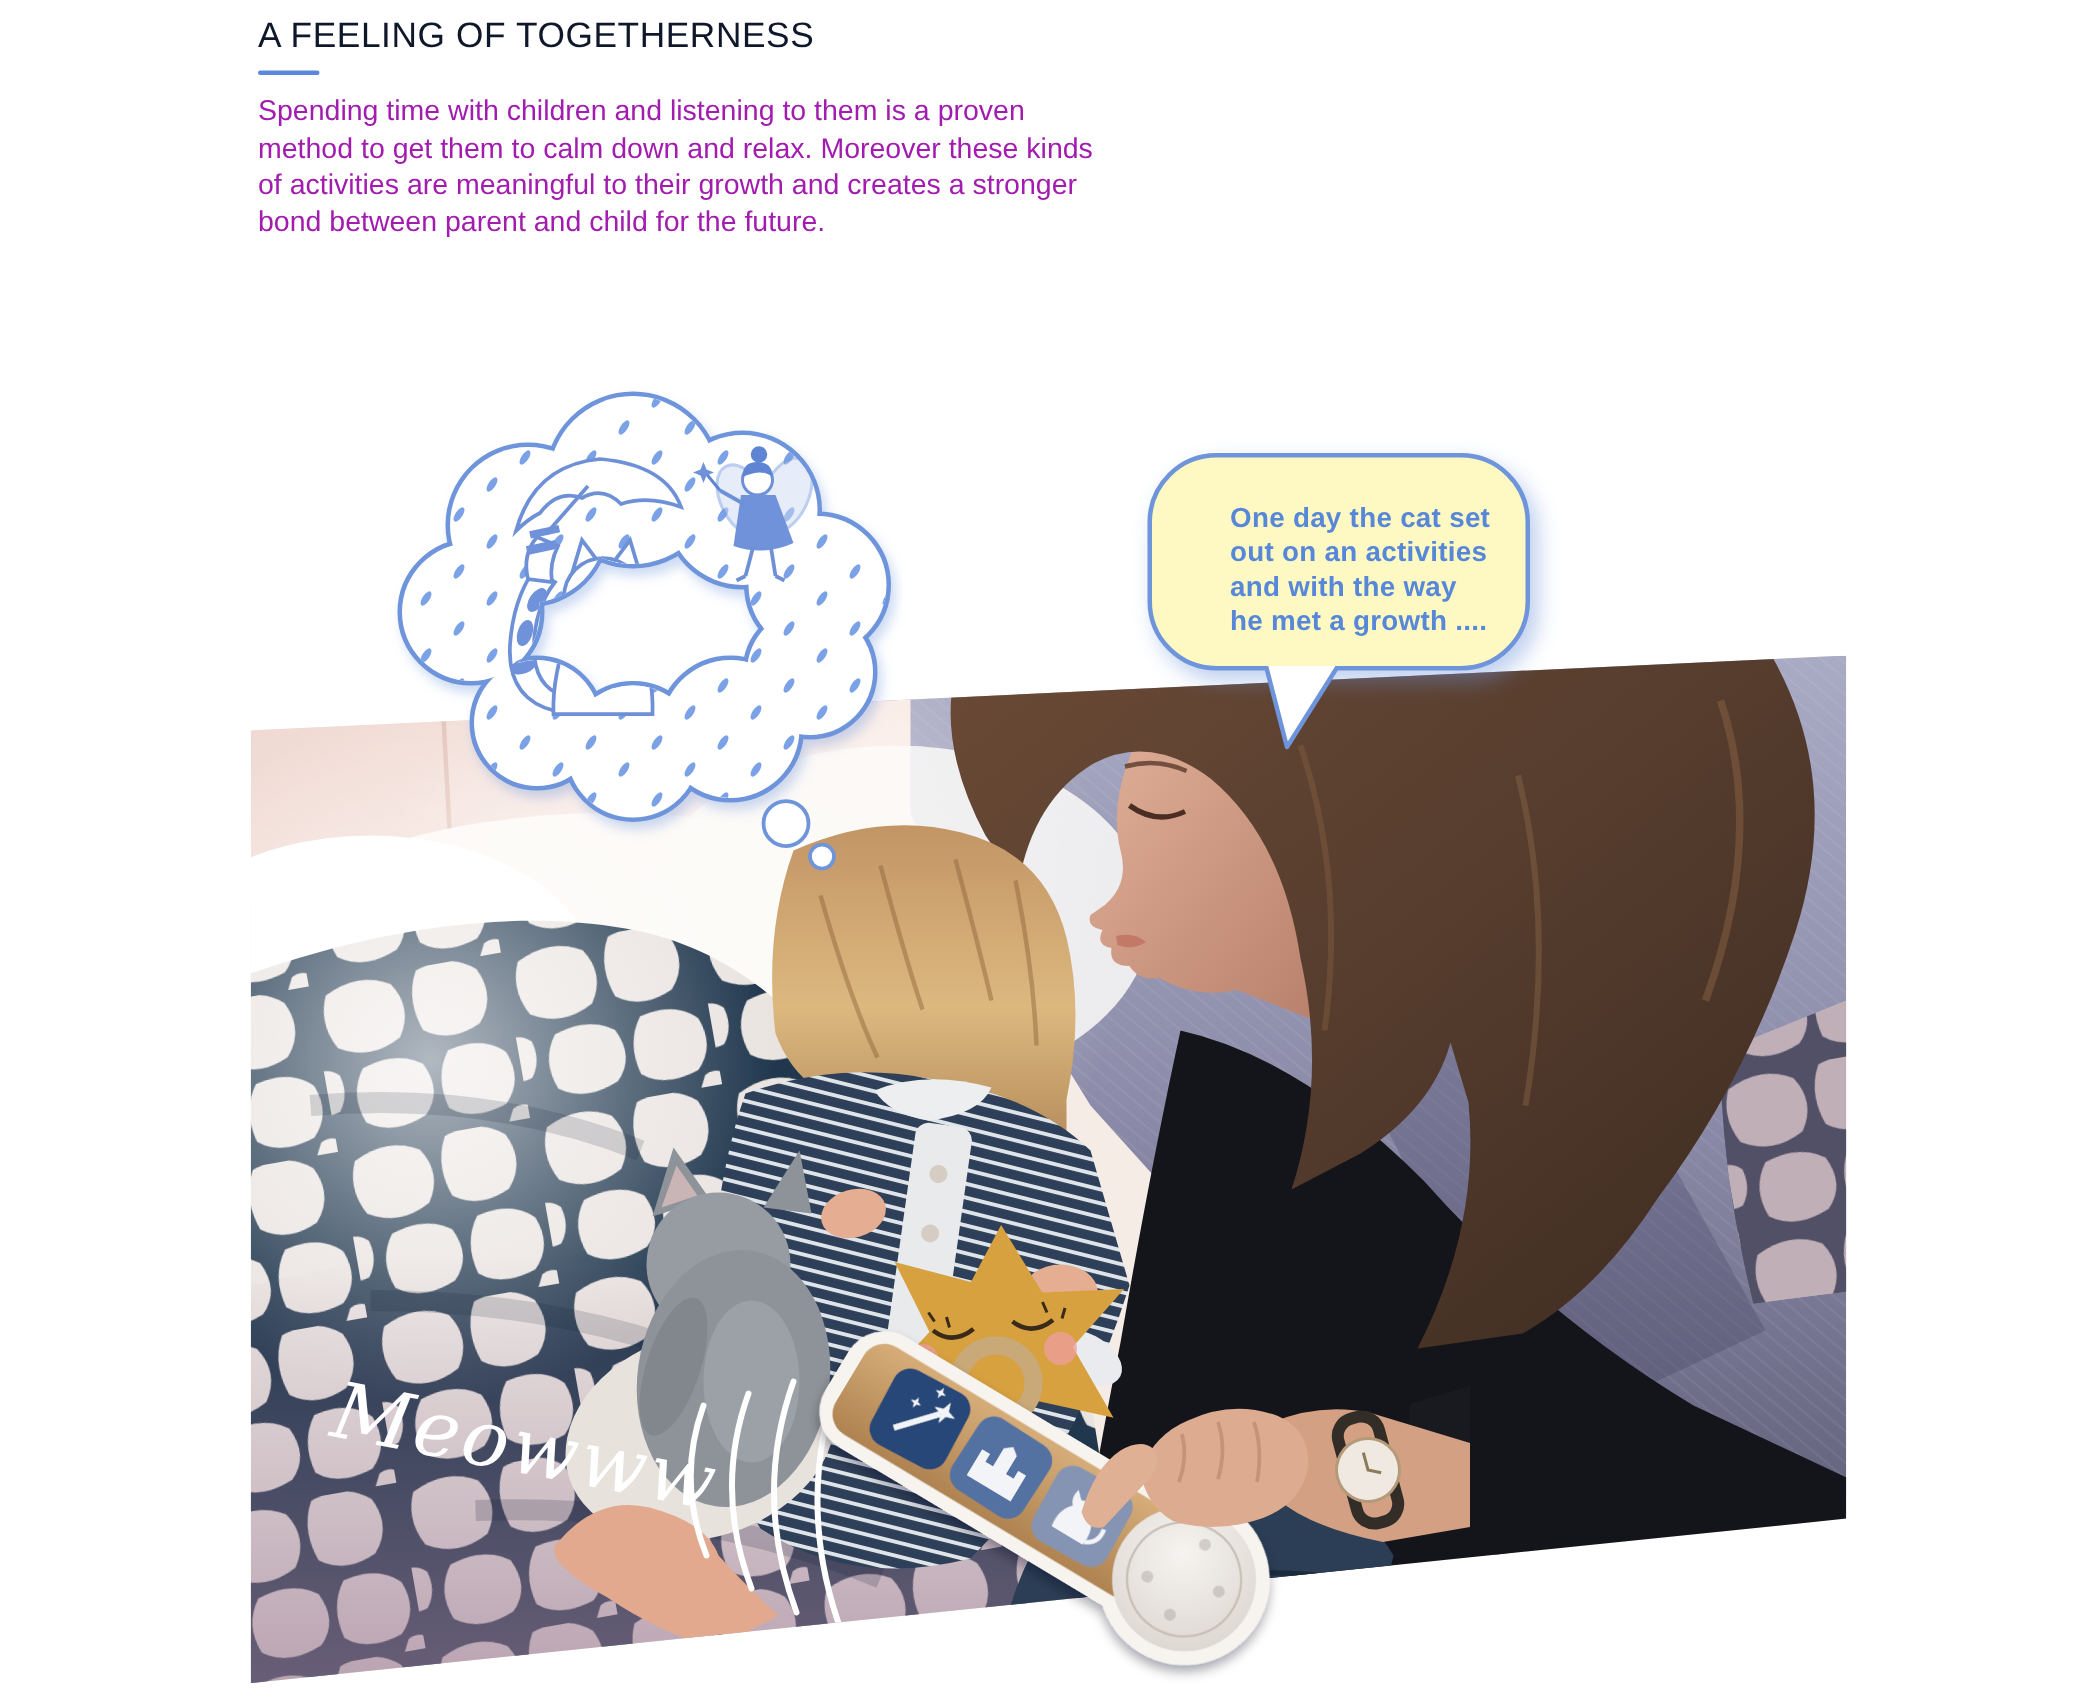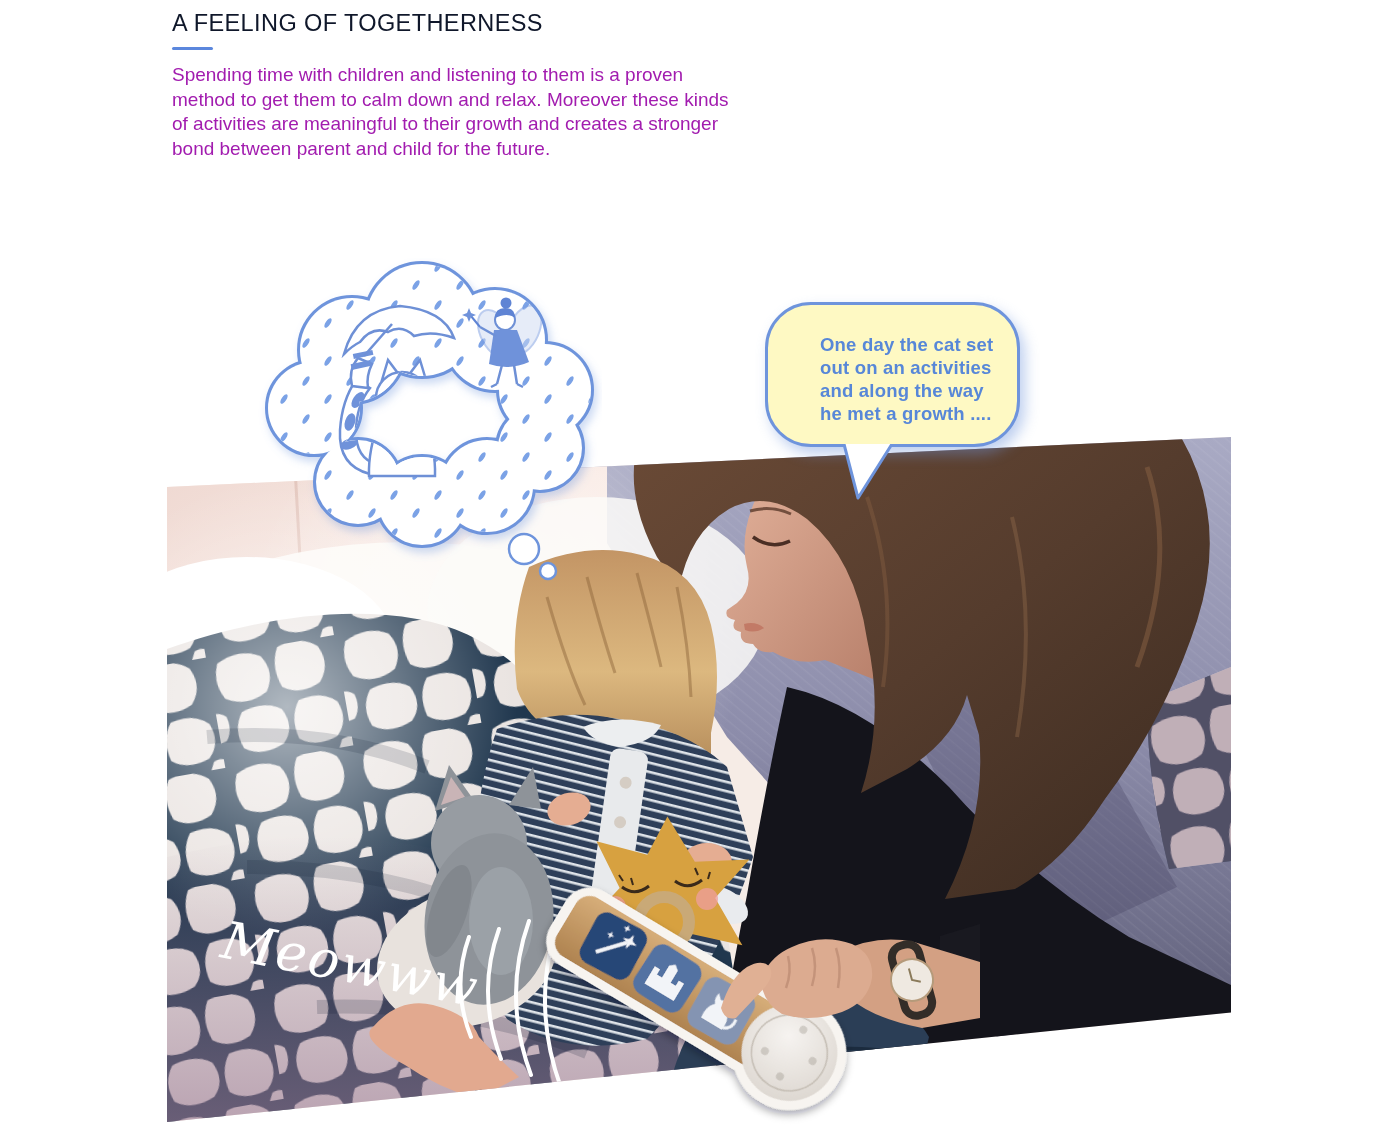--- a/index.html
+++ b/index.html
@@ -356,20 +356,20 @@
   </g>
 
   <circle cx="272" cy="291" r="15" fill="#ffffff" stroke="#6e94dc" stroke-width="2.5"></circle>
   <circle cx="296" cy="313" r="8" fill="#ffffff" stroke="#6e94dc" stroke-width="2.5"></circle>
 </svg>
 
 <div class="speech">
   <div class="speech-text">
     <div>One day the cat set</div>
     <div>out on an activities</div>
-    <div>and along the way</div>
+    <div>and with the way</div>
     <div>he met a growth ....</div>
   </div>
 </div>
 <svg class="speech-tail" width="70" height="60" viewBox="0 0 70 60">
   <path d="M4 0 L52 0 L18 54 Z" fill="#ffffff"></path>
   <path d="M4 0 L18 54 L52 0" fill="none" stroke="#6e94dc" stroke-width="3" stroke-linejoin="round"></path>
 </svg>
 
 </body></html>

